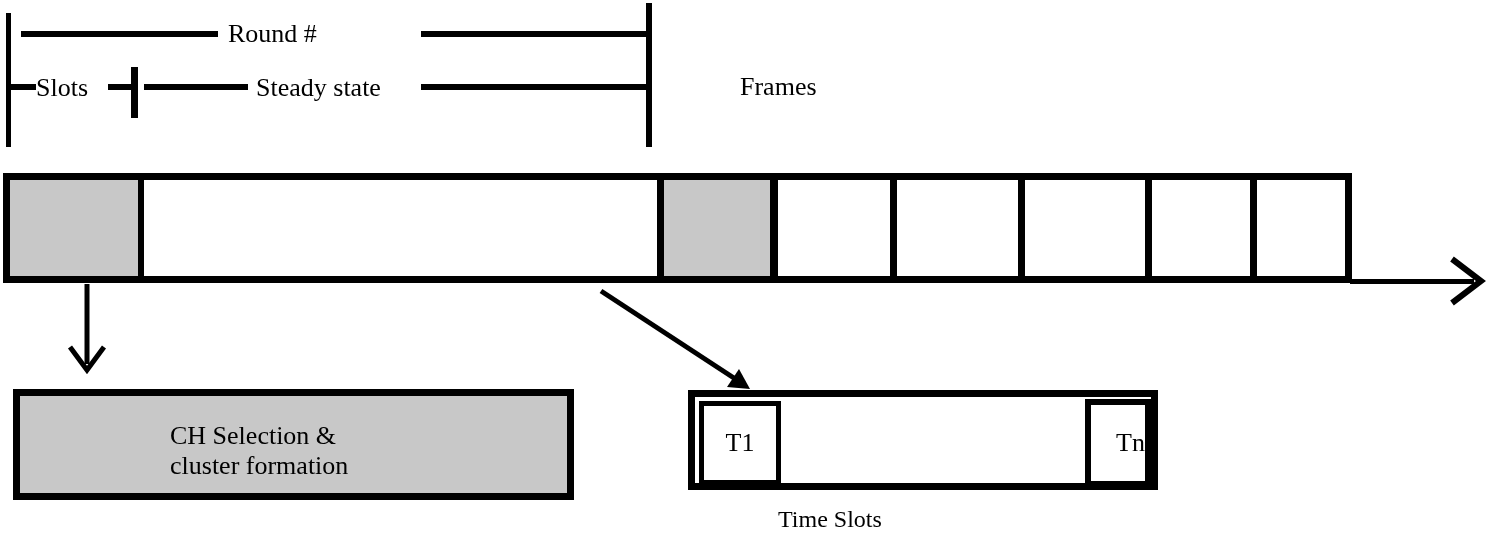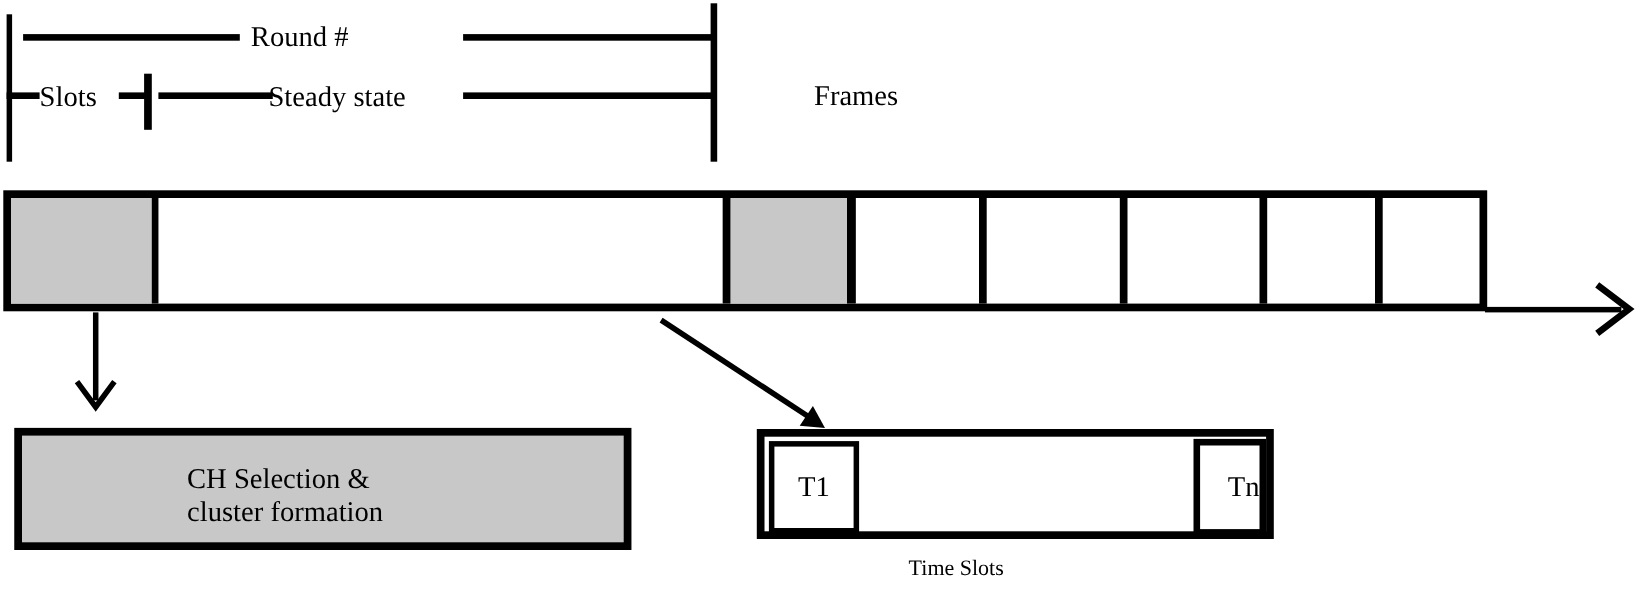--- a/index.html
+++ b/index.html
@@ -21,21 +21,21 @@
   .v-right  {left:646px;top:3px;  width:6px;  height:144px;}
   .round-l  {left:21px; top:31px; width:197px;height:6px;}
   .round-r  {left:421px;top:31px; width:227px;height:6px;}
   .setup-l  {left:6px;  top:84px; width:30px; height:6px;}
   .setup-r  {left:108px;top:84px; width:26px; height:6px;}
   .tick     {left:131px;top:67px; width:7px;  height:51px;}
   .steady-l {left:144px;top:84px; width:104px;height:6px;}
   .steady-r {left:421px;top:84px; width:226px;height:6px;}
   .round-label {left:228px;top:19px;}
   .setup-label {left:36px; top:73px;}
-  .steady-label{left:244px;top:73px;}
+  .steady-label{left:256px;top:73px;}
   .frames-label{left:740px;top:72px;}
 
   
   .bar{
     position:absolute;left:3px;top:173px;width:1349px;height:110px;
     border:7px solid var(--line);background:var(--background);box-sizing:border-box;
   }
   .bar .gray1{
     position:absolute;left:0;top:0;width:128px;height:96px;
     background:var(--gray-fill);border-right:6px solid var(--line);
@@ -61,21 +61,21 @@
     position:absolute;left:688px;top:390px;width:470px;height:100px;
     border:7px solid var(--line);background:var(--background);box-sizing:border-box;padding-left:48px;
   }
   .slot{
     position:absolute;top:4px;height:84px;border:5px solid var(--line);
     box-sizing:border-box;display:flex;align-items:center;font-size:26px;
   }
   .slot-t1{left:4px;width:82px;justify-content:center;}
   .slot-t2{left:90px;width:77px;justify-content:flex-end;padding-right:2px;}
   .slot-tn{left:390px;top:2px;width:66px;height:88px;border-width:6px;justify-content:flex-end;}
-  .ts-label{left:778px;top:506px;font-size:20px;margin-left:48px;}
+  .ts-label{left:778px;top:506px;font-size:24px;}
 
   .arrows{position:absolute;left:0;top:0;pointer-events:none;}
 </style>
 </head>
 <body>
 
 <div id="stage">
 
   <div class="vline v-left"></div>
   <div class="vline v-right"></div>

